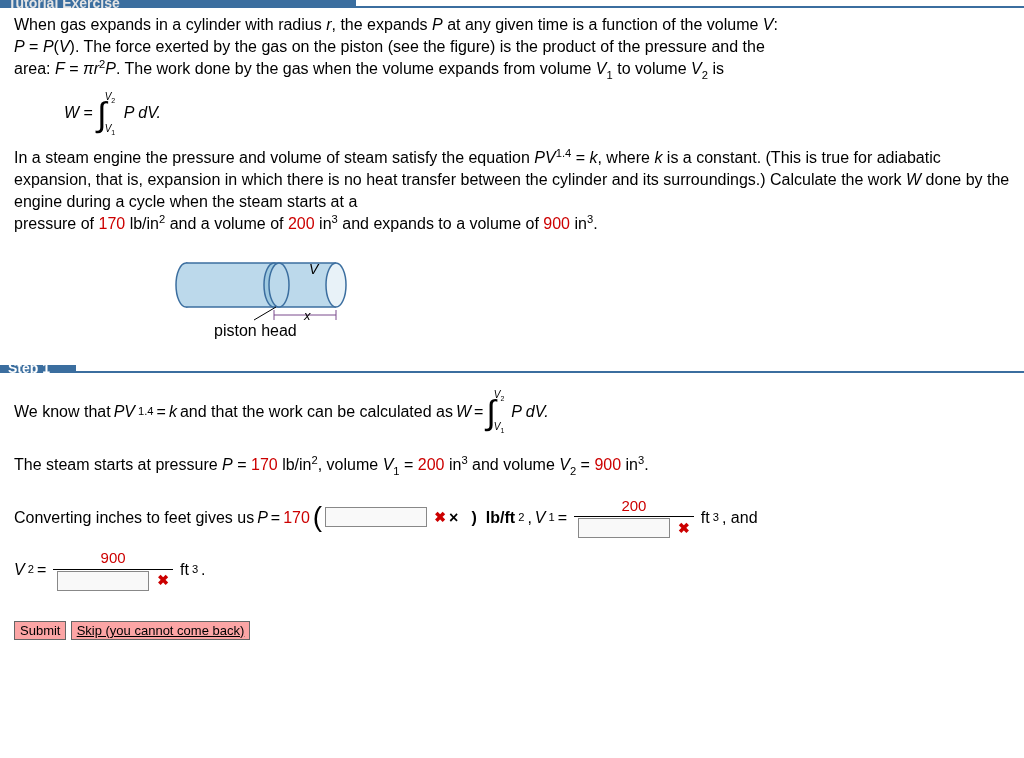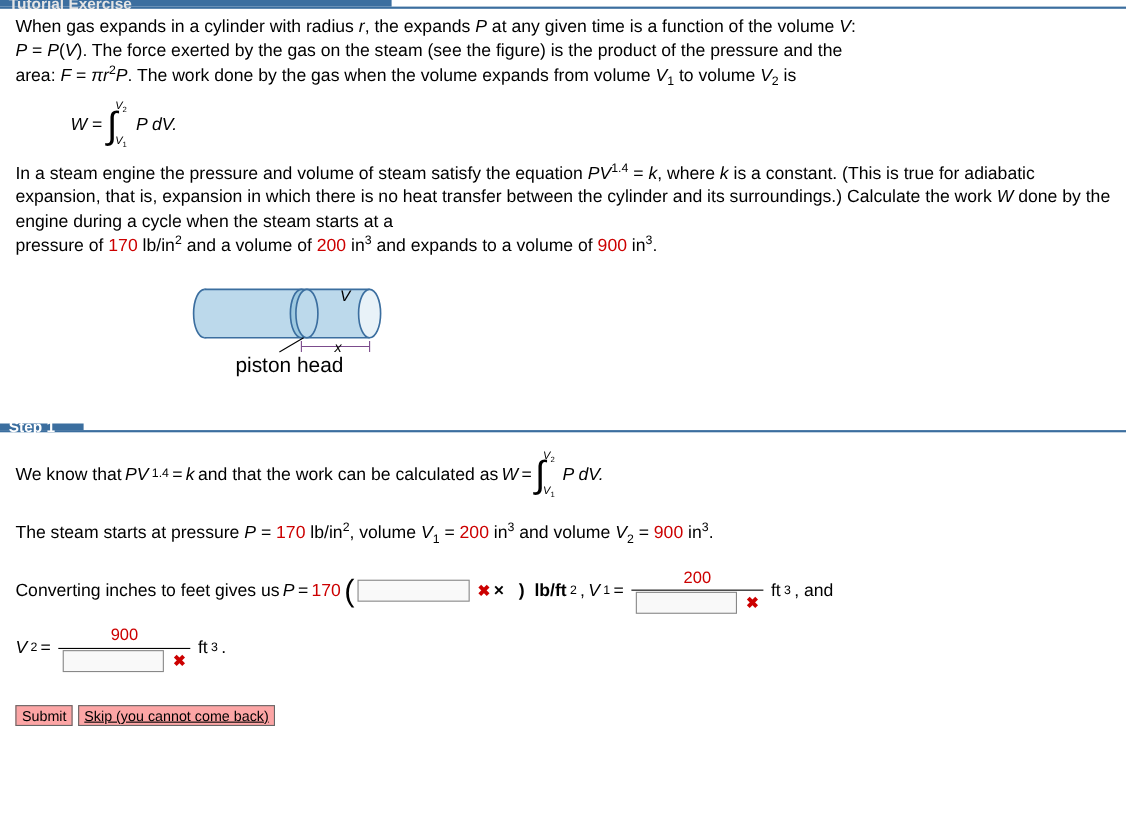--- a/index.html
+++ b/index.html
@@ -63,26 +63,25 @@
   }
   .cylinder {
     position: absolute;
     left: 10px;
     top: 15px;
   }
   .piston-label {
     position: absolute;
     left: 50px;
     top: 75px;
-    font-size: 19px;
+    font-size: 16px;
   }
   .step-header-wrap {
     border-bottom: 2px solid #3b6e9f;
     line-height: 0;
-    margin-top: 20px;
   }
   .step-header {
     background: #3b6e9f;
     color: #fff;
     font-weight: bold;
     padding: 3px 8px;
     font-size: 14px;
     display: inline-block;
     width: 60px;
   }
@@ -135,21 +134,21 @@
 
 <div class="header-line">
   <div class="section-header">Tutorial Exercise</div>
 </div>
 
 <div class="content">
   <div>
     <span>When gas expands in a cylinder with radius </span><span class="ital">r</span><span>, the expands </span><span class="ital">P</span><span> at any given time is a function of the volume </span><span class="ital">V</span><span>:</span>
   </div>
   <div>
-    <span class="ital">P</span><span> = </span><span class="ital">P</span><span>(</span><span class="ital">V</span><span>). The force exerted by the gas on the steam (see the figure) is the product of the pressure and the</span>
+    <span class="ital">P</span><span> = </span><span class="ital">P</span><span>(</span><span class="ital">V</span><span>). The force exerted by the gas on the piston (see the figure) is the product of the pressure and the</span>
   </div>
   <div>
     <span>area: </span><span class="ital">F</span><span> = </span><span class="ital">πr</span><span class="sup">2</span><span class="ital">P</span><span>. The work done by the gas when the volume expands from volume </span><span class="ital">V</span><span class="sub">1</span><span> to volume </span><span class="ital">V</span><span class="sub">2</span><span> is</span>
   </div>
 
   <div class="eq-block">
     <span class="ital">W</span><span> = </span>
     <span class="integral">
       <span class="integral-sign">∫</span>
       <span class="int-bounds">

